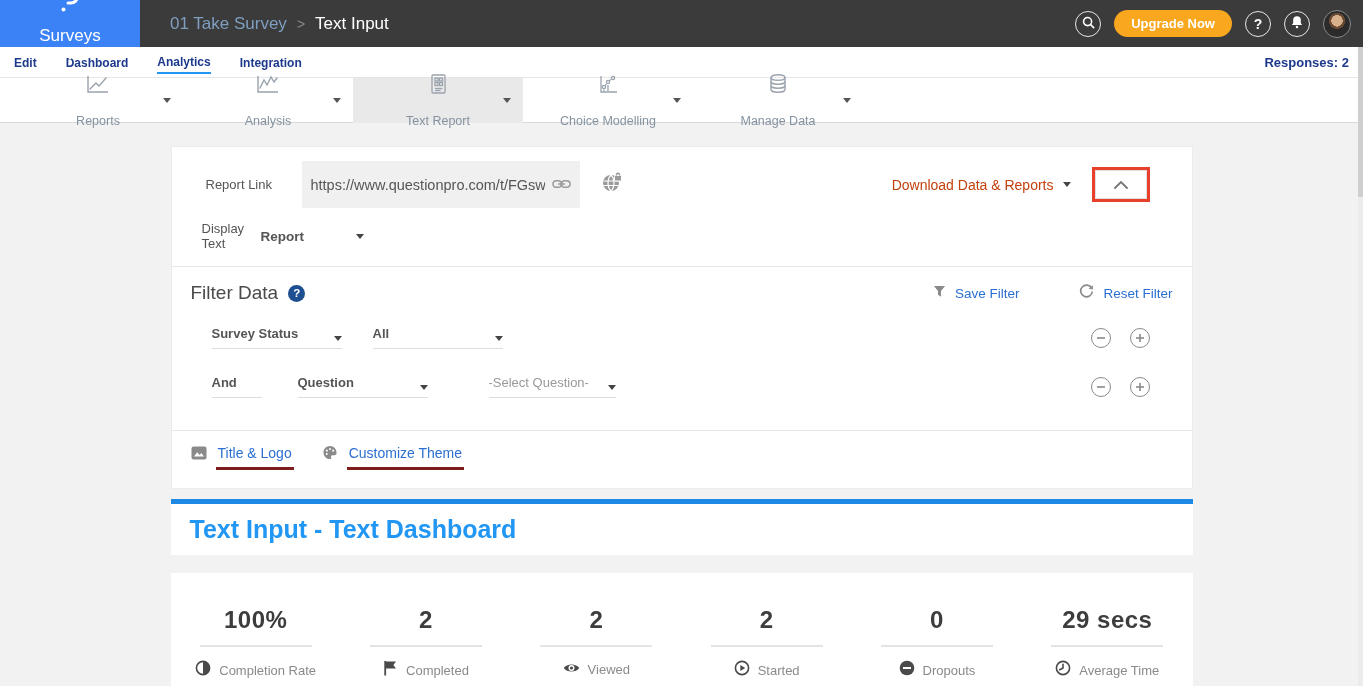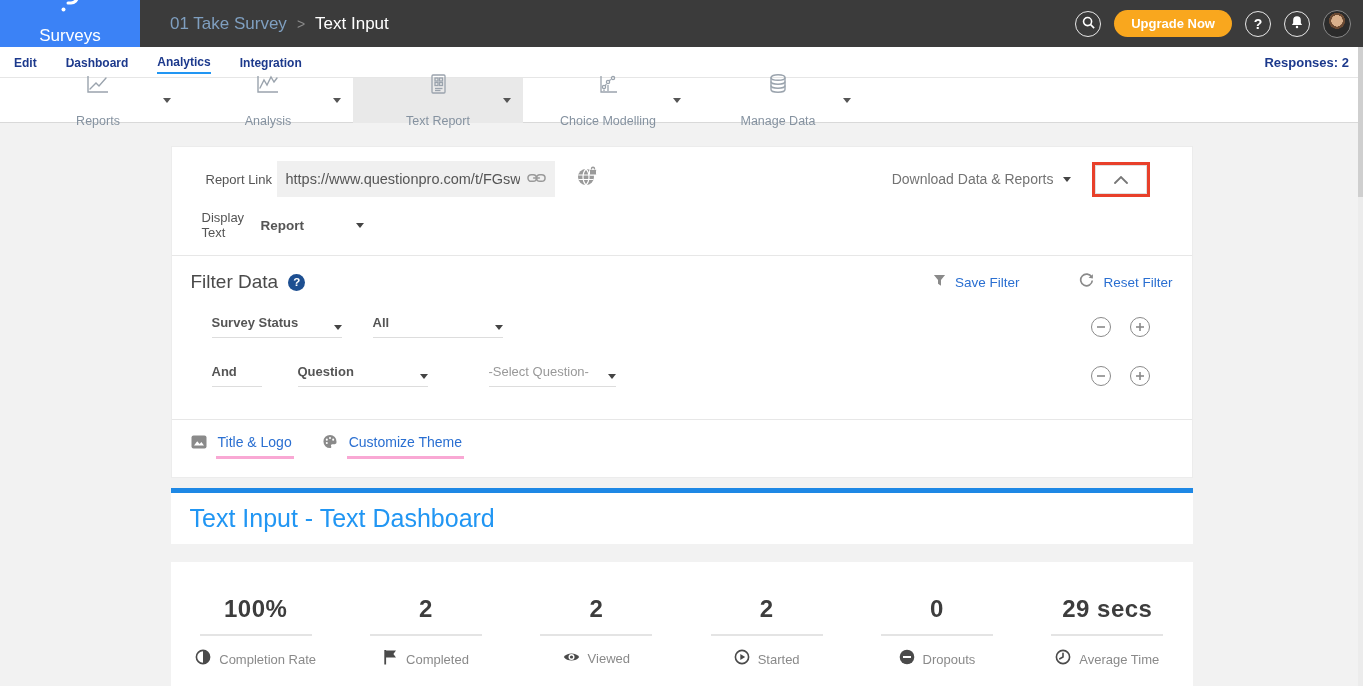--- a/index.html
+++ b/index.html
@@ -38,26 +38,26 @@
 
   
   .container { width:1022px; margin:0 auto; }
   .card { background:#fff; }
   .main-card { margin-top:23px; border:1px solid #ececec; }
 
   .report-sec { padding:14px 19px 2px; }
   .row { display:flex; align-items:center; }
   .lbl { font-size:13px; color:#555; }
   .report-row { margin-bottom:13px; }
-  .report-row .lbl { width:71px; margin-left:15px; }
-  .url-box { width:278px; height:36px; background:#f0f0f0; display:flex; align-items:center; padding:0 9px; gap:7px; cursor:text; }
+  .report-row .lbl { width:96px; margin-left:15px; }
+  .url-box { width:278px; height:47px; background:#f0f0f0; display:flex; align-items:center; padding:0 9px; gap:7px; cursor:text; }
   .url-text { font-size:14.5px; color:#555; white-space:nowrap; overflow:hidden; flex:1; }
   .globe-wrap { margin-left:21px; cursor:pointer; }
   .rr-spacer { flex:1; }
-  .download { font-size:14px; color:#737373; cursor:pointer; display:flex; align-items:center; gap:9px; }
+  .download { font-size:14px; color:#c2410c; cursor:pointer; display:flex; align-items:center; gap:9px; }
   .download .caret { color:#444; }
   .collapse-btn { width:52px; height:29px; margin-left:24px; margin-right:26px; background:#fff; border:1px solid #e0e0e0; display:flex; align-items:center; justify-content:center; cursor:pointer; }
   .annot-box { outline:3px solid #e8402a; }
   .display-row { margin-bottom:13px; }
   .display-row .lbl { width:59px; margin-left:11px; }
   .dd-plain { display:flex; align-items:center; gap:52px; font-size:13.5px; font-weight:600; color:#555; cursor:pointer; }
   .dd-plain .caret { color:#444; }
 
   .divider { border:none; border-top:1px solid #e7e7e7; }
 
@@ -78,26 +78,26 @@
   .w-conj { width:50px; margin-right:36px; border-bottom:1px solid #ddd; padding-bottom:7px; font-size:13px; font-weight:600; color:#555; }
   .w-sel { width:127px; margin-left:30px; }
   .fr-spacer { flex:1; }
   .pm-btn { width:20px; height:20px; border-radius:50%; border:1.5px solid #8a8a8a; background:#fff; color:#8a8a8a; display:flex; align-items:center; justify-content:center; cursor:pointer; margin-right:0; }
   .pm-btn + .pm-btn { margin-left:19px; }
   .pm-btn.last { margin-right:23px; }
 
   .links-row { display:flex; align-items:center; padding:14px 19px 18px; gap:10px; }
   .theme-link { display:flex; align-items:center; gap:9px; cursor:pointer; }
   .theme-link + .theme-link { margin-left:18px; }
-  .theme-link-text { font-size:14px; color:#2a6fd1; border-bottom:3px solid #f9a8d4; padding:0 2px 6px; }
+  .theme-link-text { font-size:14px; color:#2a6fd1; border-bottom:3px solid #7f1d1d; padding:0 2px 6px; }
   .theme-link svg { color:#8a8a8a; margin-bottom:6px; }
 
   .bluebar { height:5px; background:#1e88e5; margin-top:10px; }
   .title-card { height:51px; display:flex; align-items:center; padding-left:19px; }
-  .dash-title { font-size:25px; font-weight:normal; color:#2196f3; }
+  .dash-title { font-size:25px; font-weight:bold; color:#2196f3; }
 
   .stats-card { margin-top:18px; height:130px; display:flex; padding-top:33px; }
   .stat { flex:1; display:flex; flex-direction:column; align-items:center; }
   .stat-value { font-size:24px; font-weight:bold; color:#3d3d3d; letter-spacing:0.5px; }
   .stat-rule { width:112px; border:none; border-top:2px solid #e4e4e4; margin:11px 0 13px; }
   .stat-label-row { display:flex; align-items:center; gap:8px; color:#4a4a4a; }
   .stat-label { font-size:13px; color:#8a8a8a; }
 
   .scroll-track { position:absolute; top:47px; right:0; width:5px; height:639px; background:#ececec; }
   .scroll-thumb { position:absolute; top:0; right:0; width:5px; height:150px; background:#cfcfcf; }

